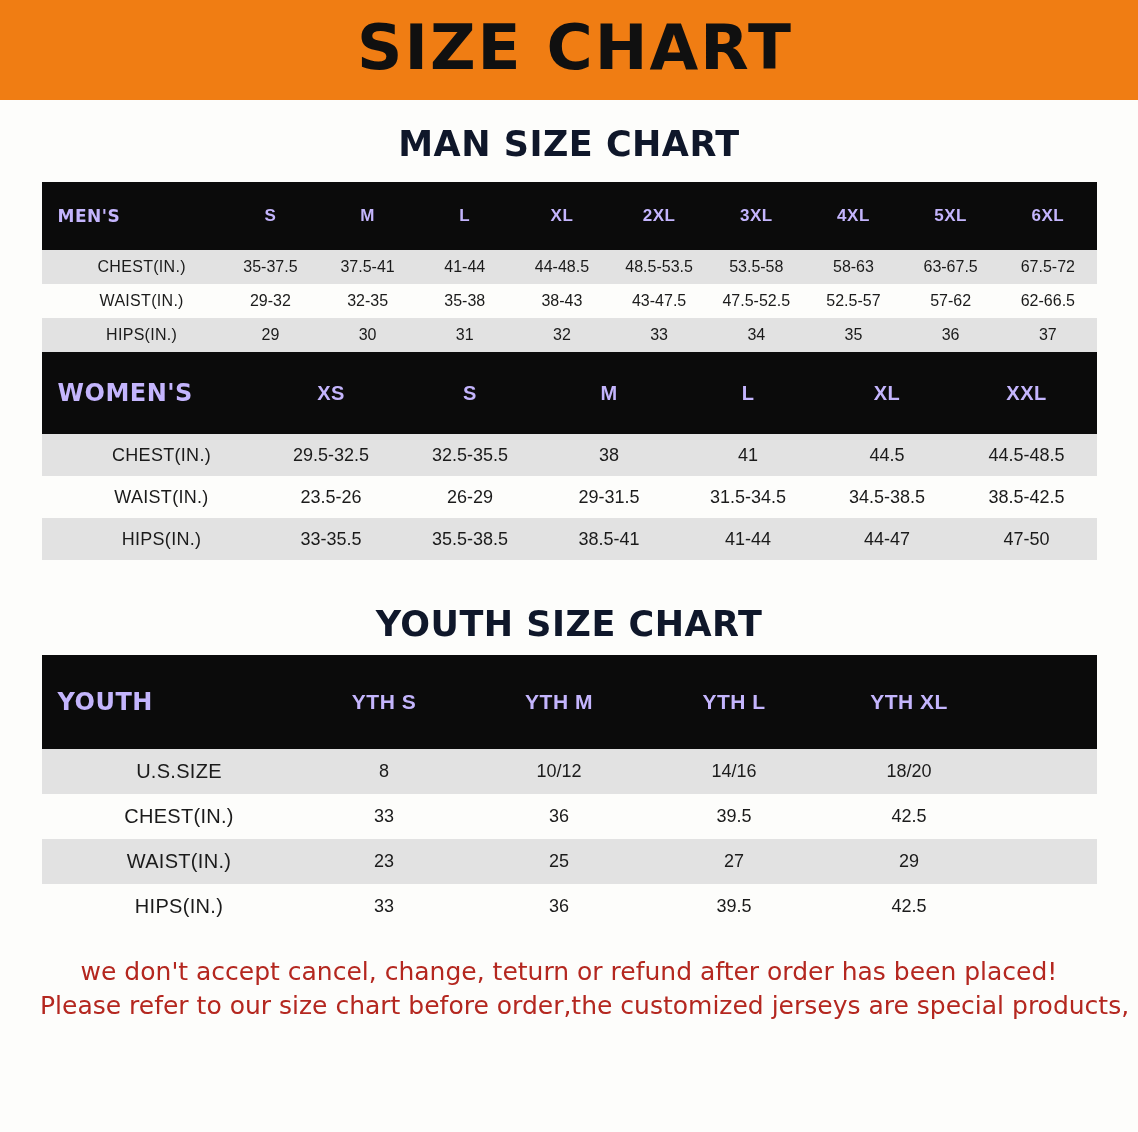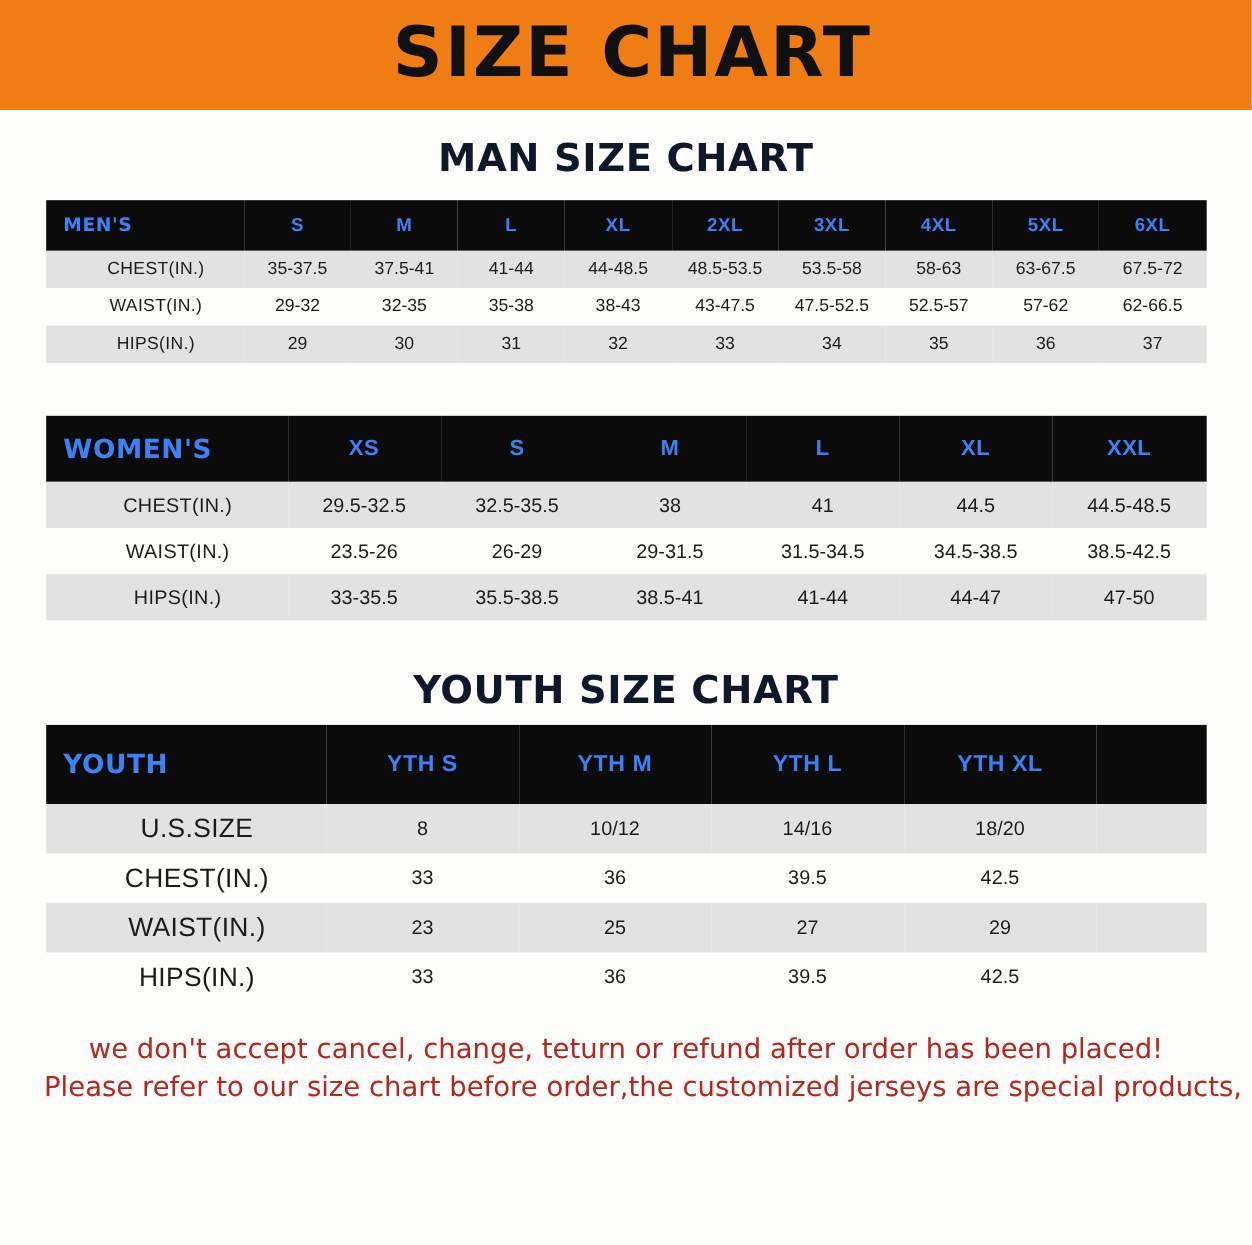--- a/index.html
+++ b/index.html
@@ -56,24 +56,24 @@
 
   
   table {
     border-collapse: collapse;
     table-layout: fixed;
     margin: 0 auto;
     font-family: "Liberation Sans", sans-serif;
   }
   thead th {
     background: #0b0b0b;
-    color: #3b82f6;
+    color: #c4b5fd;
     font-size: 17px;
     font-weight: bold;
-    padding: 1px;
+    padding: 12px;
     text-align: center;
     letter-spacing: 0.5px;
   }
   thead th.rowlabel {
     text-align: left;
     padding-left: 16px;
     font-family: "DejaVu Sans", sans-serif;
     font-size: 21px;
     letter-spacing: 0.5px;
   }
@@ -93,32 +93,32 @@
   tbody tr.shade td { background: #e2e2e2; }
   tbody tr.plain td { background: #fdfdfb; }
 
   
   .tbl-men { width: 1055px; }
   .tbl-men thead th { height: 44px; }
   .tbl-men tbody td { height: 34px; }
   .tbl-men thead th { font-size: 17px; }
 
   
-  .tbl-women { width: 1055px; margin-top: 48px; }
+  .tbl-women { width: 1055px; }
   .tbl-women thead th { height: 58px; font-size: 20px; }
   .tbl-women thead th.rowlabel { font-size: 24px; }
   .tbl-women tbody td { height: 42px; font-size: 18px; }
   .tbl-women tbody td.rowlabel { font-size: 18px; }
 
   
   .tbl-youth { width: 1055px; }
   .tbl-youth thead th { height: 70px; font-size: 21px; }
   .tbl-youth thead th.rowlabel { font-size: 24px; }
   .tbl-youth tbody td { height: 45px; font-size: 18px; }
-  .tbl-youth tbody td.rowlabel { font-size: 24px; }
+  .tbl-youth tbody td.rowlabel { font-size: 20px; }
 
   
   .note {
     margin: 26px 40px 0 40px;
     color: #b4271f;
     font-family: "DejaVu Sans", sans-serif;
     font-size: 25px;
     line-height: 1.35;
     text-align: center;
   }

